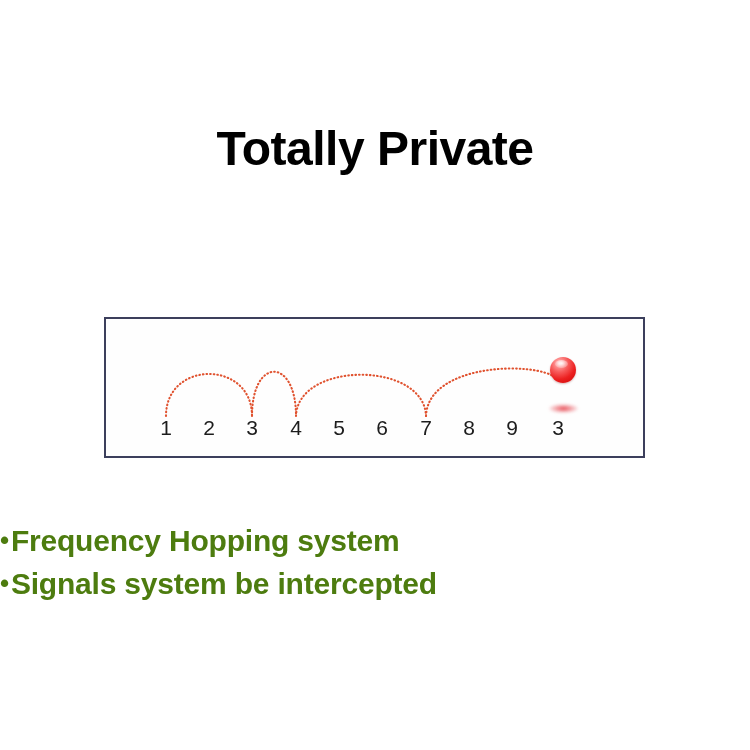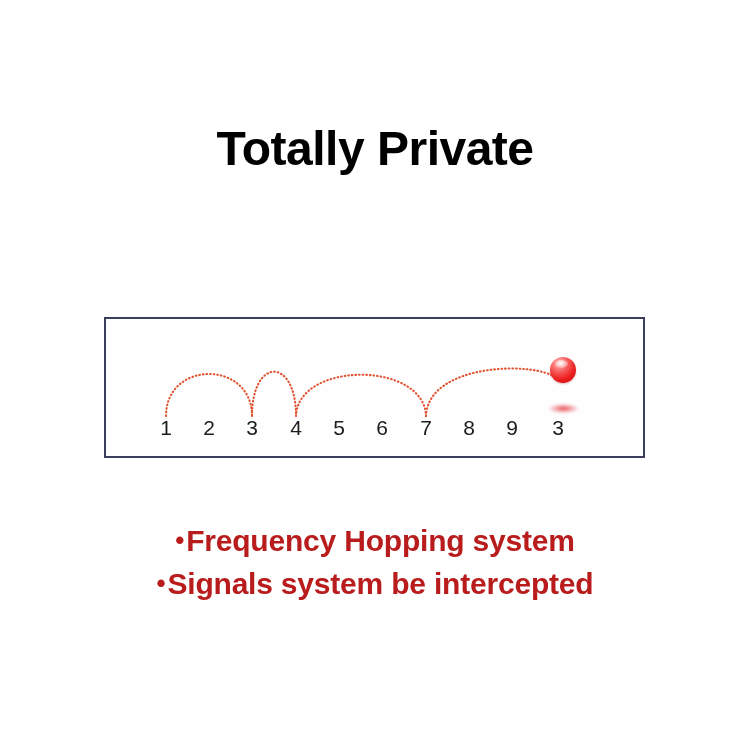--- a/index.html
+++ b/index.html
@@ -125,24 +125,23 @@
   }
 
   
   #bullet-list {
     position: absolute;
     left: 0;
     top: 519px;
     width: 750px;
   }
   .bullet-line {
-    text-align: center;
     font-size: 30px;
     font-weight: bold;
-    color: #b91c1c;
+    color: #4d7c0f;
     line-height: 42px;
     letter-spacing: -0.2px;
     white-space: nowrap;
   }
   .bullet-dot {
     font-size: 26px;
     line-height: 42px;
     vertical-align: 2px;
     margin-right: 2px;
   }

